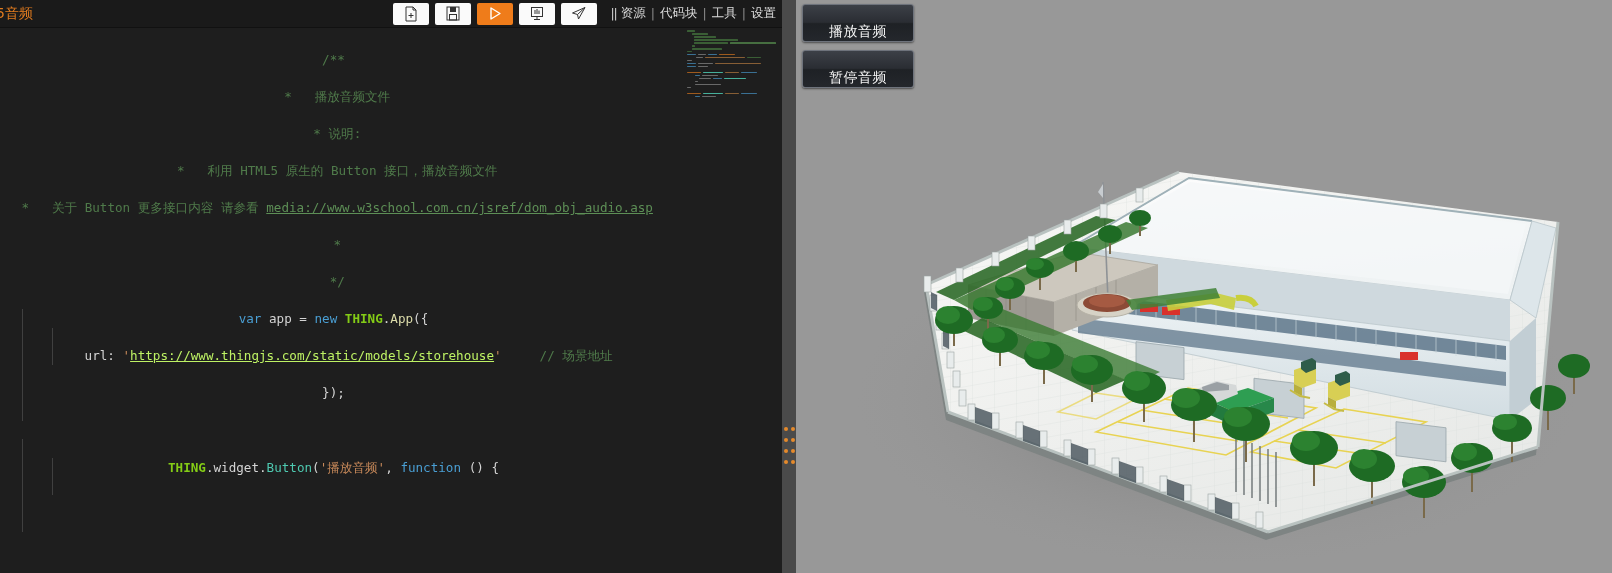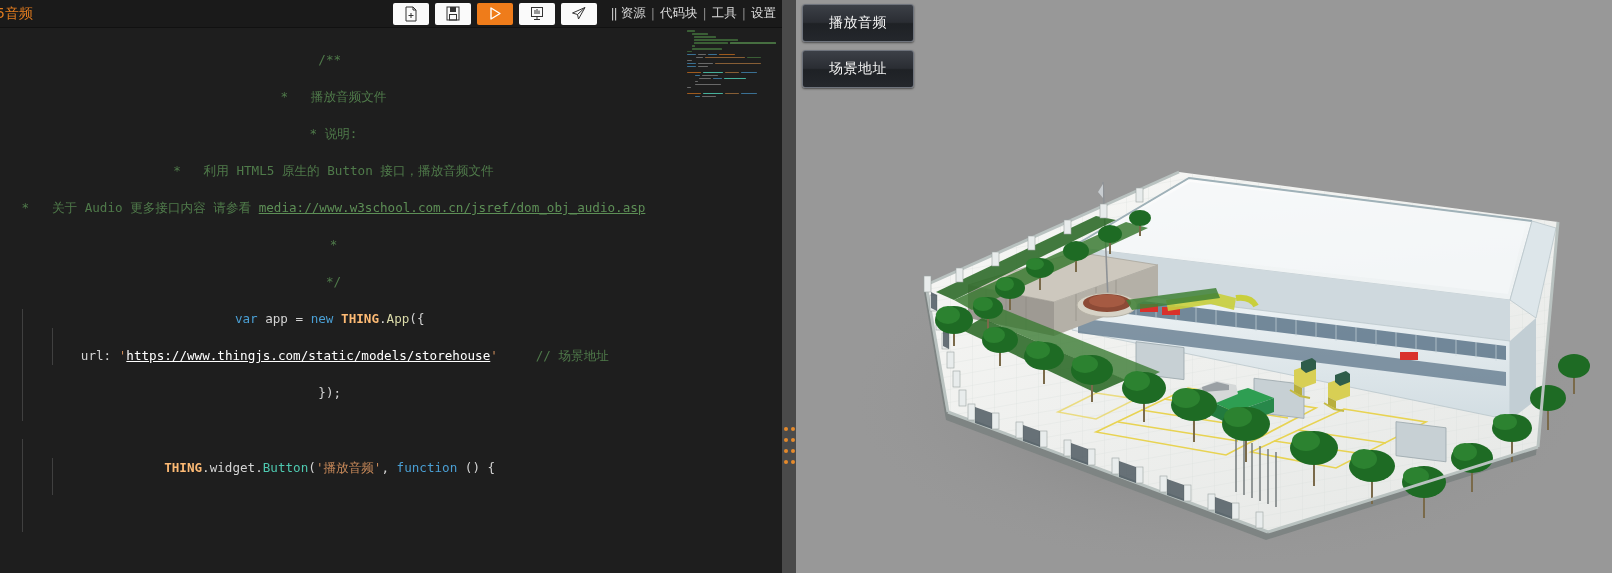--- a/index.html
+++ b/index.html
@@ -96,25 +96,25 @@
   
   .guide {
     position: absolute;
     width: 1px;
     background: #404040;
   }
   
   .c-comment { color: #4f7a4a; }
   .c-comment-link { color: #5d8f56; text-decoration: underline; }
   .c-kw      { color: #4a9fd4; }
-  .c-thing   { color: #fdba74; font-weight: bold; }
+  .c-thing   { color: #84cc16; font-weight: bold; }
   .c-fn      { color: #4ec9b0; }
   .c-fn2     { color: #dcdcaa; }
   .c-str     { color: #c98a5a; }
-  .c-str-link{ color: #ffffff; text-decoration: underline; }
+  .c-str-link{ color: #bef264; text-decoration: underline; }
   .c-plain   { color: #d4d4d4; }
 
   
   #minimap {
     position: absolute;
     top: 2px; right: 0px;
     width: 95px; height: 68px;
     background: #1e1e1e;
     opacity: 0.85;
     overflow: hidden;
@@ -169,21 +169,21 @@
   .widget-btn {
     width: 112px; height: 38px;
     margin-bottom: 8px;
     background: linear-gradient(to bottom, #3c4047 0%, #2a2d33 48%, #1e2125 52%, #24272c 100%);
     border: 1px solid #6e737c;
     border-radius: 3px;
     color: #f2f2f2;
     font-size: 14px;
     font-family: "DejaVu Sans", sans-serif;
     display: flex;
-    align-items: center;
+    align-items: flex-end;
     justify-content: center;
     cursor: pointer;
     box-shadow: 0 1px 2px rgba(0,0,0,0.5);
     letter-spacing: 0.5px;
   }
 </style>
 </head>
 <body>
 
 <div id="app">
@@ -257,21 +257,21 @@
       <div class="guide" style="left:22px; top:281px; height:112px;"></div>
       <div class="guide" style="left:52px; top:300px; height:37px;"></div>
       <div class="guide" style="left:22px; top:411px; height:93px;"></div>
       <div class="guide" style="left:52px; top:430px; height:37px;"></div>
 
       <div id="code">
 <div class="ln"><span class="c-comment">/**</span></div>
 <div class="ln"><span class="c-comment"> *   播放音频文件</span></div>
 <div class="ln"><span class="c-comment"> * 说明:</span></div>
 <div class="ln"><span class="c-comment"> *   利用 HTML5 原生的 Button 接口，播放音频文件</span></div>
-<div class="ln"><span class="c-comment"> *   关于 Audio 更多接口内容 请参看 </span><span class="c-comment-link">media://www.w3school.com.cn/jsref/dom_obj_audio.asp</span></div>
+<div class="ln"><span class="c-comment"> *   关于 Button 更多接口内容 请参看 </span><span class="c-comment-link">media://www.w3school.com.cn/jsref/dom_obj_audio.asp</span></div>
 <div class="ln"><span class="c-comment"> *</span></div>
 <div class="ln"><span class="c-comment"> */</span></div>
 <div class="ln"><span class="c-kw">var</span><span class="c-plain"> app = </span><span class="c-kw">new</span><span class="c-plain"> </span><span class="c-thing">THING</span><span class="c-plain">.</span><span class="c-fn2">App</span><span class="c-plain">({</span></div>
 <div class="ln"><span class="c-plain">    url: </span><span class="c-str">'</span><span class="c-str-link">https://www.thingjs.com/static/models/storehouse</span><span class="c-str">'</span><span class="c-plain">     </span><span class="c-comment">// 场景地址</span></div>
 <div class="ln"><span class="c-plain">});</span></div>
 <div class="ln">&nbsp;</div>
 <div class="ln"><span class="c-thing">THING</span><span class="c-plain">.widget.</span><span class="c-fn">Button</span><span class="c-plain">(</span><span class="c-str">'播放音频'</span><span class="c-plain">, </span><span class="c-kw">function</span><span class="c-plain"> () {</span></div>
 
 
 
@@ -718,18 +718,18 @@
         <path d="M762 222 L742 447" stroke="#b9c2c0" stroke-width="3" fill="none"></path>
         <path d="M742 447 L472 532" stroke="#b9c2c0" stroke-width="3" fill="none"></path>
       </g>
     </svg>
 
     <div id="widget-buttons">
       <div class="widget-btn">
         <span>播放音频</span>
       </div>
       <div class="widget-btn">
-        <span>场景地址</span>
+        <span>暂停音频</span>
       </div>
     </div>
 
   </div>
 </div>
 
 </body></html>

